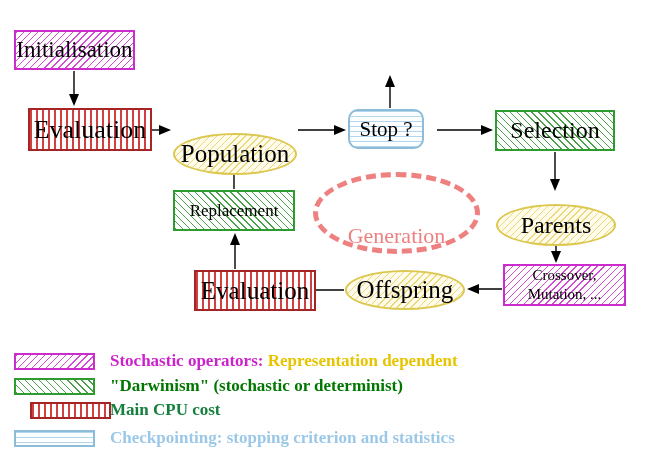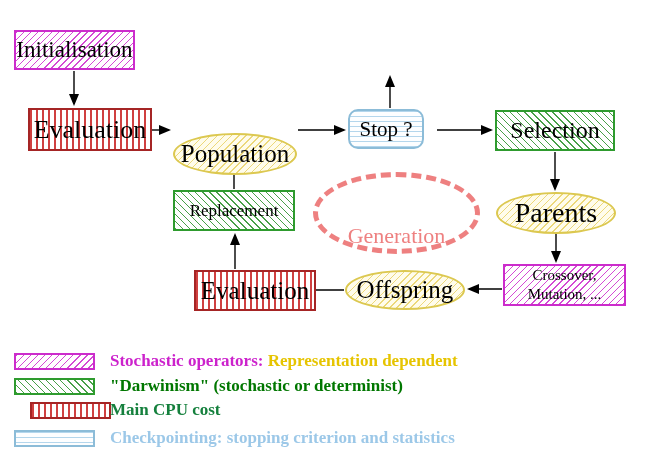--- a/index.html
+++ b/index.html
@@ -107,21 +107,21 @@
 
 
   <div class="node hz-cyan" style="left:348px;top:109px;width:76px;height:40px;font-size:21px;border-radius:10px;">
       <span>Stop ?</span>
     </div>
 
   <div class="node h-green" style="left:495px;top:110px;width:120px;height:41px;font-size:24px;">
       <span>Selection</span>
     </div>
 
-  <div class="node ellipse-yellow" style="left:496px;top:192px;width:120px;height:42px;font-size:28px;">
+  <div class="node ellipse-yellow" style="left:496px;top:204px;width:120px;height:42px;font-size:24px;">
       <span>Parents</span>
     </div>
 
   <div class="node h-magenta" style="left:503px;top:264px;width:123px;height:42px;font-size:15px;line-height:1.25;">
     <span style="white-space:normal;">
       <span>Crossover,</span><br>
       <span>Mutation, ...</span>
     </span>
   </div>
 

